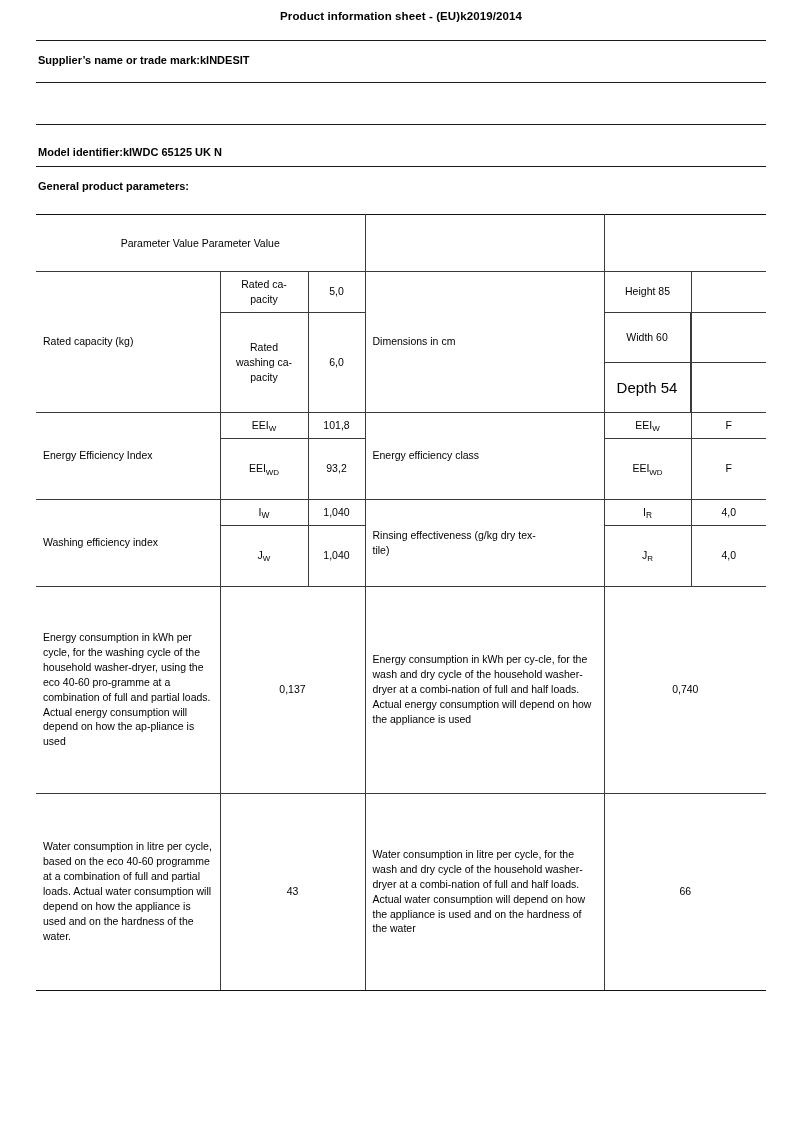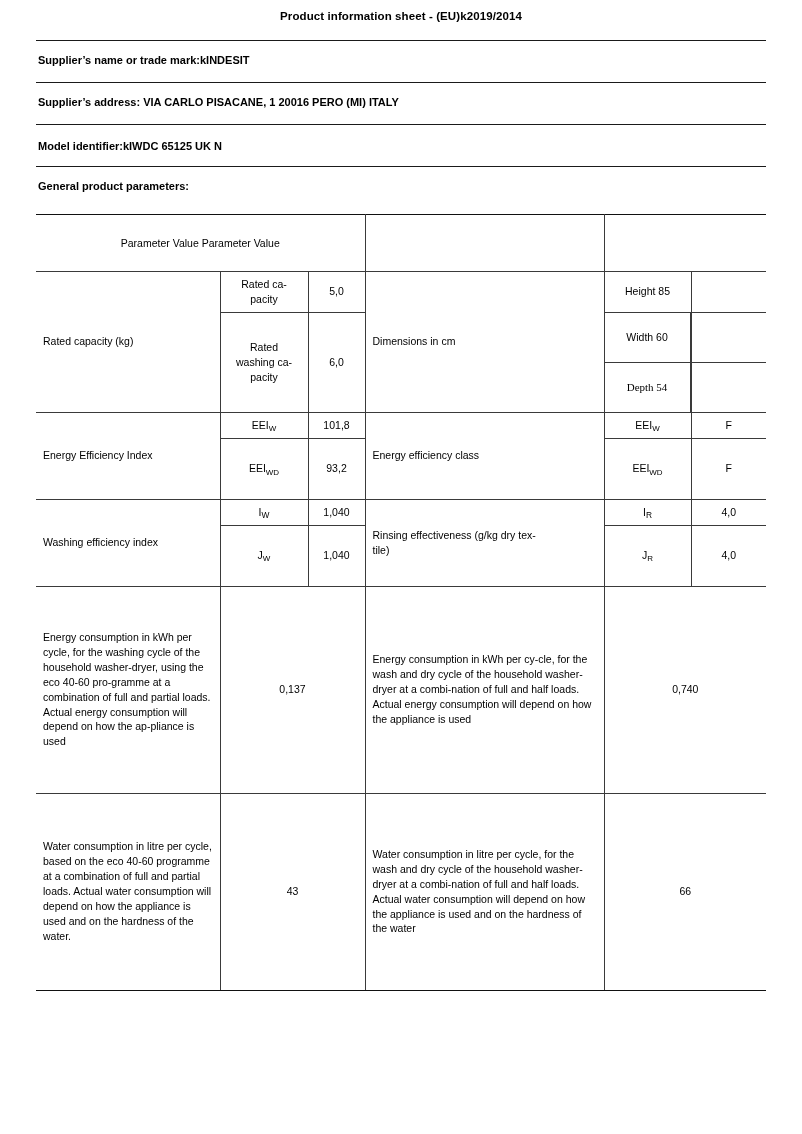--- a/index.html
+++ b/index.html
@@ -94,25 +94,24 @@
 <div class="page">
 
   <div class="doc-title">Product information sheet - (EU)k2019/2014</div>
 
   <div class="hrule" style="top:40px;"></div>
 
   <div class="meta-line" style="top:54px;">Supplier’s name or trade mark:kINDESIT</div>
 
   <div class="hrule" style="top:82px;"></div>
 
-  <div class="meta-line" style="top:96px;">Supplier’s address: VIA CARLO PISACANE, 1 20016 PERO (MI) ITALY</div>
 
   <div class="hrule" style="top:124px;"></div>
 
-  <div class="meta-line" style="top:140px;">Model identifier:kIWDC 65125 UK N</div>
+  <div class="meta-line" style="top:146px;">Model identifier:kIWDC 65125 UK N</div>
 
   <div class="hrule" style="top:166px;"></div>
 
   <div class="meta-line" style="top:180px;">General product parameters:</div>
 
   <table class="ptable">
     <colgroup>
       <col style="width:184px">
       <col style="width:88px">
       <col style="width:57px">
@@ -143,21 +142,21 @@
 washing ca-
 pacity</td>
         <td class="c-center">6,0</td>
         <td class="nested-cell" style="padding:0;border:none;">
           <table style="width:100%;border-collapse:collapse;table-layout:fixed;">
             <tbody>
                 <tr>
               <td class="c-center" style="border:0.8px solid #3a3a3a;border-top:none;border-left:none;height:39px;font-size:10.5px;padding:5px 7px;">Width 60</td>
             </tr>
             <tr>
-              <td class="c-center" style="border:0.8px solid #3a3a3a;border-bottom:none;border-left:none;height:39px;font-size:11px;padding:5px 7px;font-family:Liberation Serif, serif;">Depth 54</td>
+              <td class="c-center" style="border:0.8px solid #3a3a3a;border-bottom:none;border-left:none;height:39px;font-size:15px;padding:5px 7px;">Depth 54</td>
             </tr>
           </tbody>
             </table>
         </td>
         <td class="outer-r" style="padding:0;">
           <table style="width:100%;border-collapse:collapse;table-layout:fixed;">
             <tbody>
                 <tr>
                   <td style="border:none;border-bottom:0.8px solid #3a3a3a;height:39px;"></td>
                 </tr>

